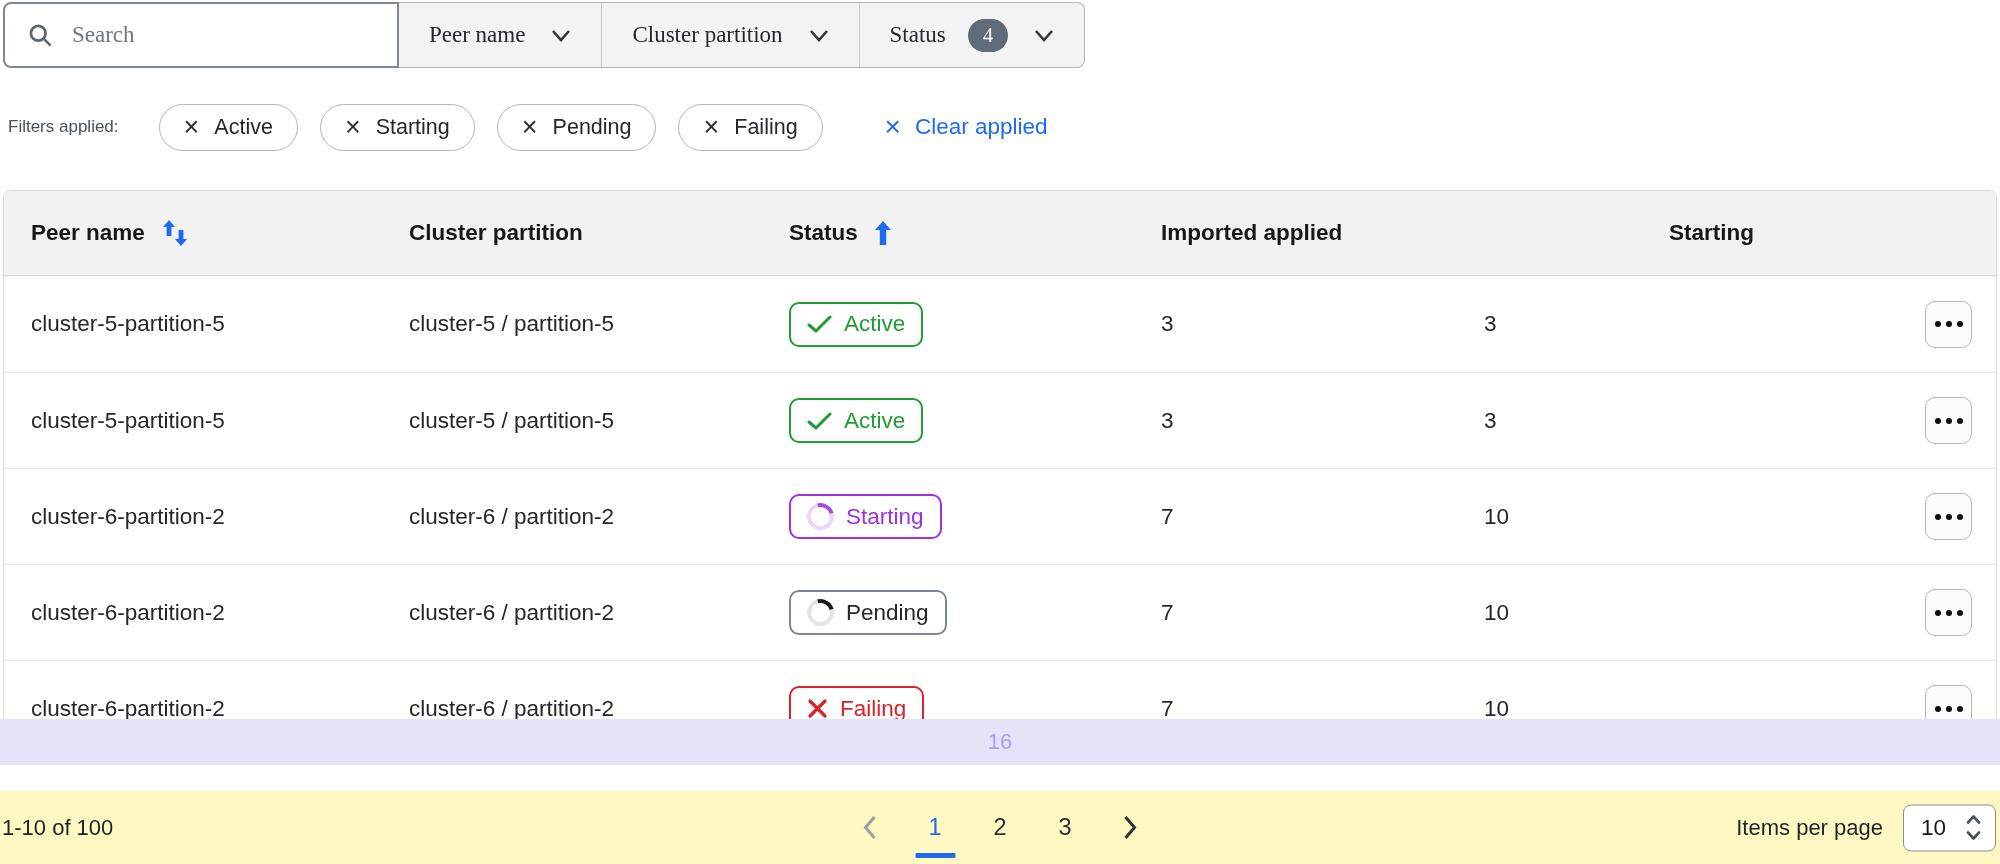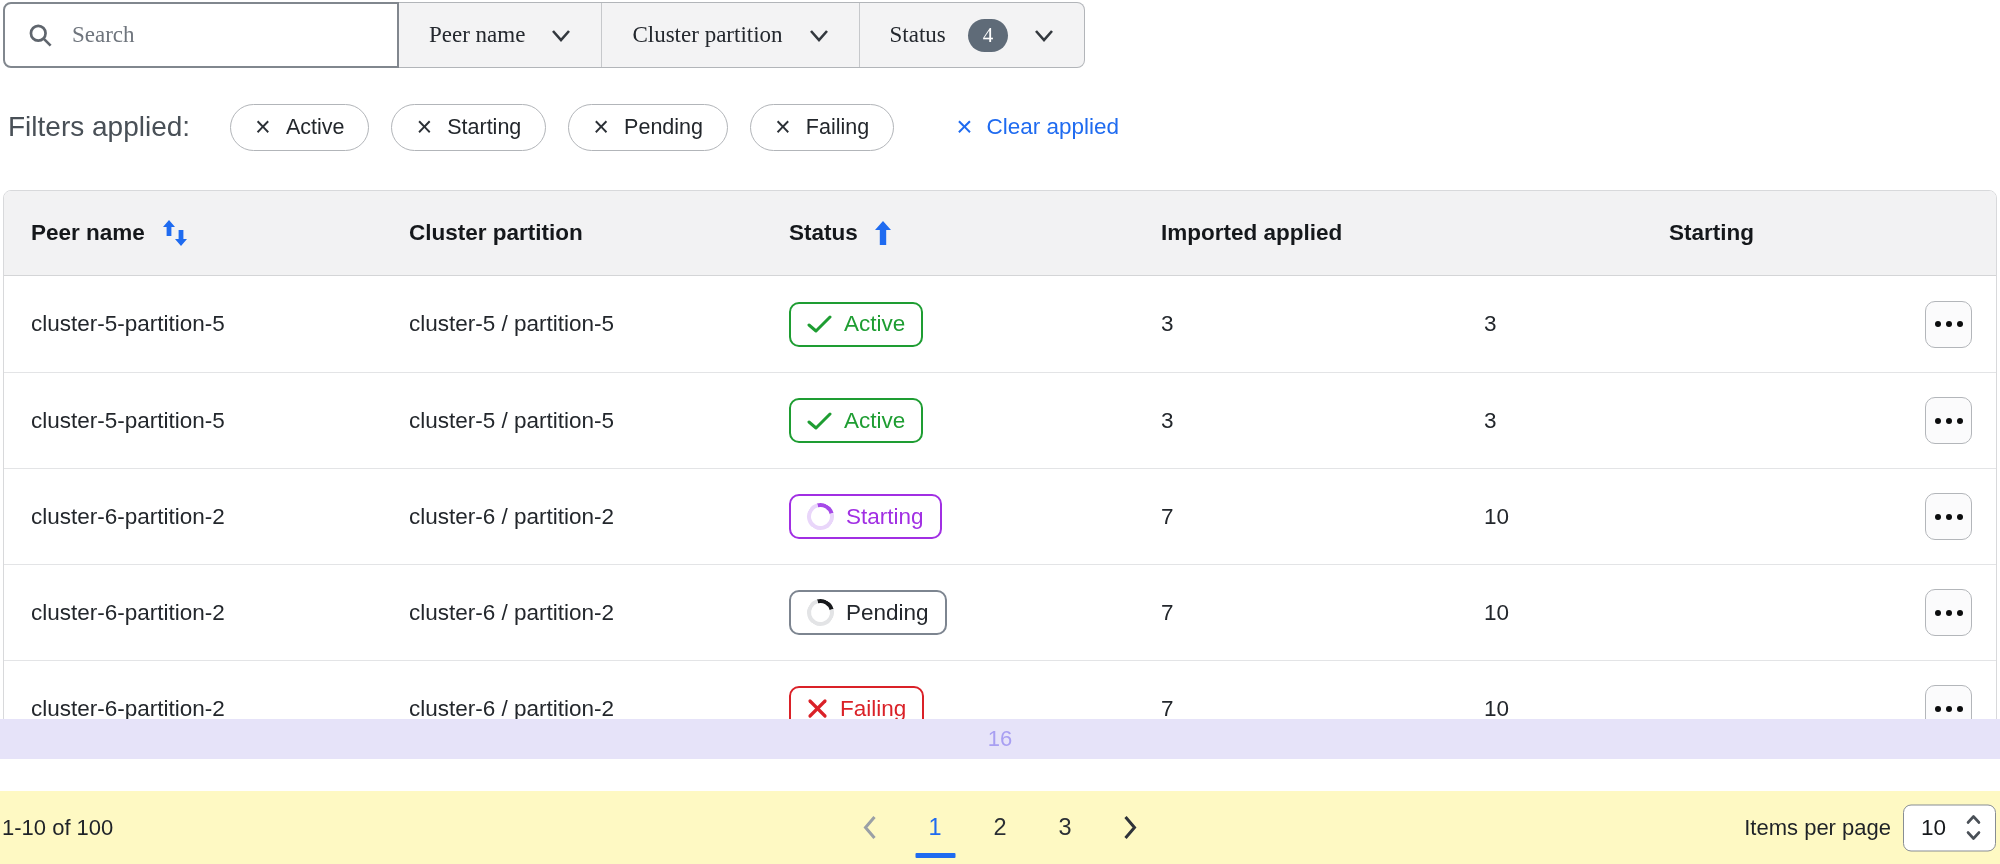--- a/index.html
+++ b/index.html
@@ -38,21 +38,21 @@
     background: #5f6b78; color: #fff; border-radius: 999px;
     font-size: 21px; padding: 4px 15px; margin-left: -4px;
   }
   .chev { display: inline-flex; }
 
   
   .filters-row {
     position: absolute; top: 103px; left: 8px; right: 0; height: 48px;
     display: flex; align-items: center;
   }
-  .filters-label { font-size: 28px; color: #495057; margin-right: 40px; }
+  .filters-label { font-size: 17px; color: #495057; margin-right: 40px; }
   .chip {
     display: inline-flex; align-items: center; gap: 15px;
     height: 47px; padding: 0 24px; margin-right: 22px;
     border: 1.5px solid #b2b5b9; border-radius: 24px;
     font-size: 21.5px; color: #23272c; background: #fff; cursor: pointer;
   }
   .chip .x-glyph { font-size: 27px; line-height: 1; color: #2b3036; }
   .clear-filters {
     display: inline-flex; align-items: center; gap: 14px; margin-left: 40px;
     color: #1f6bf0; font-size: 22.5px; cursor: pointer;
@@ -101,21 +101,21 @@
   
   .kebab {
     width: 47px; height: 47px; border-radius: 10px;
     border: 1.5px solid #b3b6ba; background: #fbfbfc;
     display: flex; align-items: center; justify-content: center; gap: 5px; cursor: pointer;
   }
   .kebab .dot { width: 6px; height: 6px; border-radius: 50%; background: #0c0d0e; }
 
   
   .partial-row {
-    position: absolute; top: 719px; left: 0; width: 2000px; height: 40px;
+    position: absolute; top: 719px; left: 0; width: 2000px; height: 46px;
     background: #e6e3f9; display: flex; align-items: center; justify-content: center;
     color: #a89ff2; font-size: 22px;
   }
 
   
   .footer { position: absolute; top: 791px; left: 0; right: 0; height: 73px; background: #fef9c3; }
   .range { position: absolute; left: 2px; top: 50%; transform: translateY(-50%); font-size: 22px; color: #1f2328; }
   .pagenav {
     position: absolute; left: 50%; transform: translateX(-50%); top: 0; height: 100%;
     display: flex; align-items: center;
@@ -125,21 +125,21 @@
     font-size: 23.5px; color: #2b2f34; cursor: pointer; position: relative; background: none; border: none;
     font-family: inherit;
   }
   .pg-item.current { color: #1f6bf0; }
   .pg-item.current::after {
     content: ""; position: absolute; bottom: 6px; left: 50%; transform: translateX(-50%);
     width: 40px; height: 5px; background: #1f6bf0; border-radius: 1px;
   }
   .ipp {
     position: absolute; right: 4px; top: 50%; transform: translateY(-50%);
-    display: flex; align-items: center; gap: 12px; font-size: 22px; color: #1f2328;
+    display: flex; align-items: center; gap: 20px; font-size: 22px; color: #1f2328;
   }
   .ipp-select {
     width: 93px; height: 47px; border: 1.5px solid #878d94; border-radius: 8px;
     display: flex; align-items: center; justify-content: space-between;
     padding: 0 13px 0 17px; font-size: 22.5px; color: #15181b; cursor: pointer; background: #fff;
   }
 </style>
 </head>
 <body>
 

